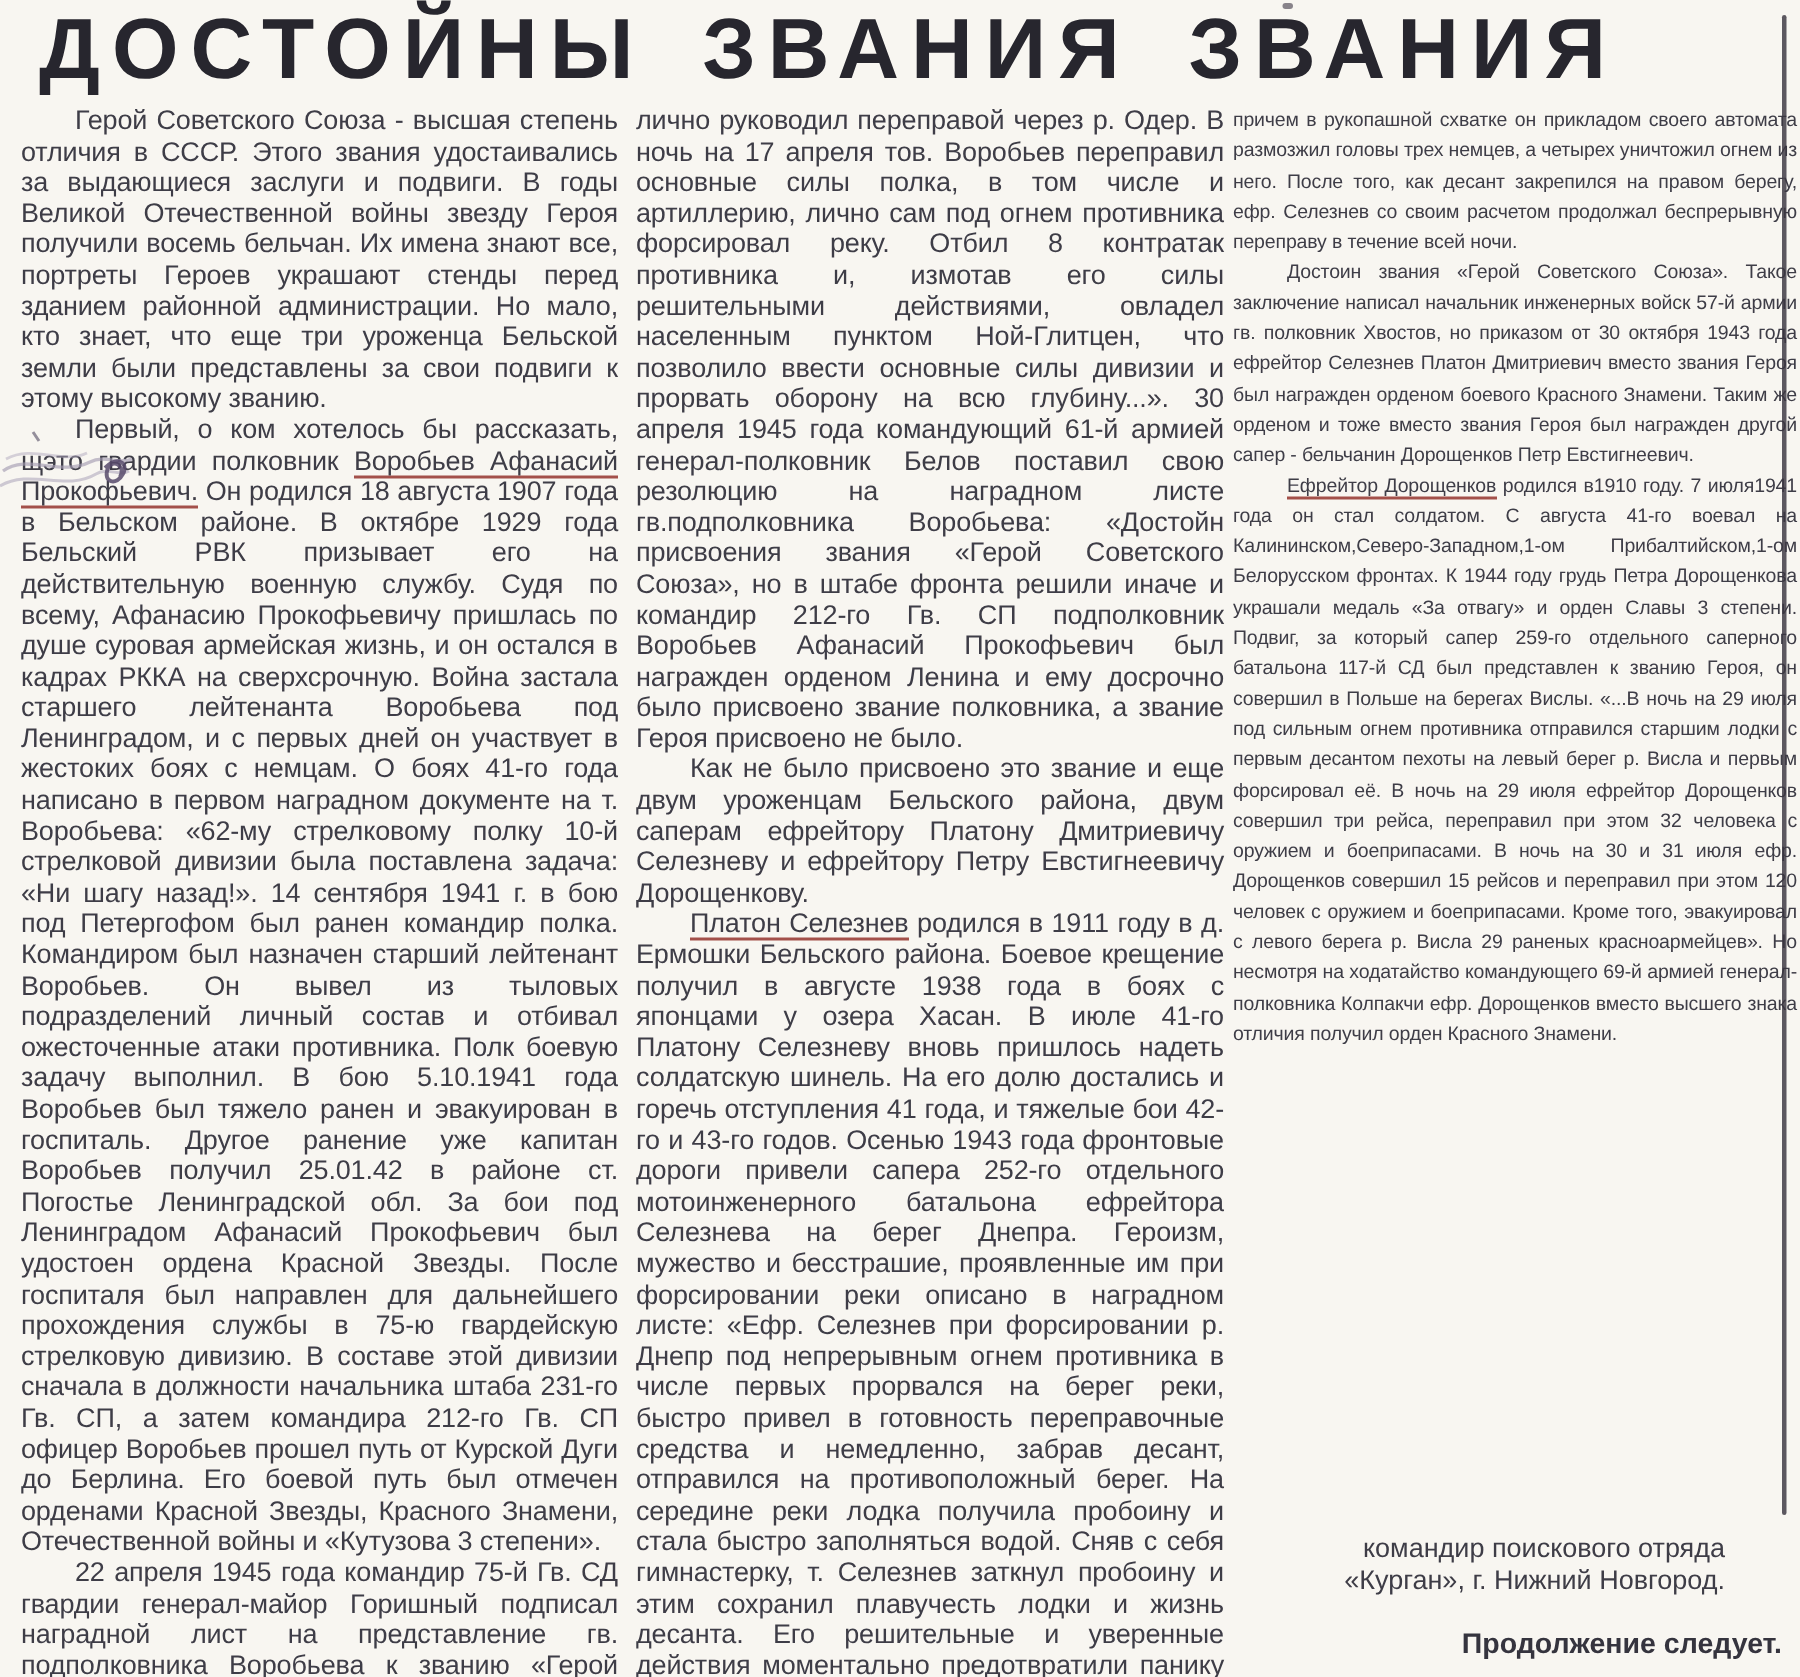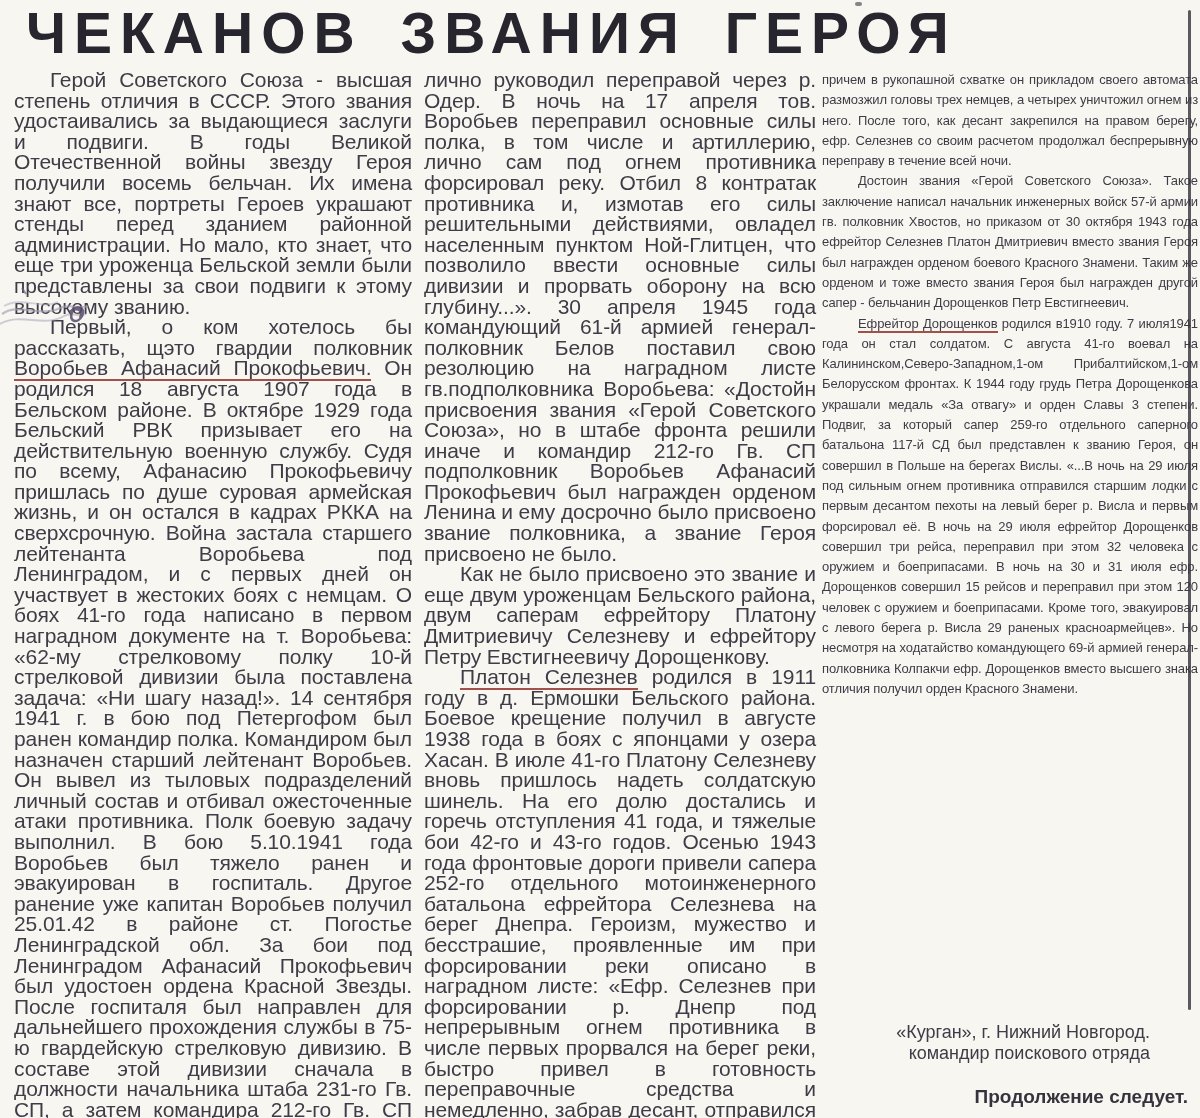--- a/index.html
+++ b/index.html
@@ -14,21 +14,21 @@
     font-size:57px;font-weight:700;color:#27262e;
     letter-spacing:8px;word-spacing:14px;white-space:nowrap;
   }
   .columns{position:absolute;top:70px;left:0;width:1200px;}
   .col{position:absolute;top:0;}
   .col1{left:14px;width:398px;}
   .col2{left:424px;width:392px;}
   .col3{left:822px;width:376px;}
   .para{
     margin:0;text-align:justify;text-justify:inter-word;
-    font-size:21px;line-height:20.6px;letter-spacing:-0.1px;
+    font-size:18px;line-height:20.6px;letter-spacing:-0.1px;
     hyphens:auto;-webkit-hyphens:auto;
   }
   .col3 .para{font-size:13px;line-height:20.3px;}
   .para.indent{text-indent:36px;}
   .uline{
     border-bottom:2px solid var(--uline,#a3504a);
     padding-bottom:0px;box-decoration-break:clone;-webkit-box-decoration-break:clone;
   }
   .signature{
     position:absolute;right:50px;top:1022px;width:420px;
@@ -43,43 +43,43 @@
   .edge-line{
     position:absolute;left:1188px;top:10px;width:3px;height:1000px;
     background:#39343f;opacity:.82;border-radius:2px;
   }
   .speck{position:absolute;left:855px;top:2px;width:7px;height:4px;background:#6b6770;border-radius:2px;opacity:.8;}
   .scribble{position:absolute;left:0px;top:284px;}
 </style>
 </head>
 <body>
 
-<h1 class="page-title">ЧЕКАНОВ ЗВАНИЯ ГЕРОЯ</h1>
+<h1 class="page-title">ДОСТОЙНЫ ЗВАНИЯ ЗВАНИЯ</h1>
 
 <div class="columns" id="columns">
     <div class="col col1">
       <p class="para indent"><span>Герой Советского Союза - высшая степень отличия в СССР. Этого звания удостаивались за выдающиеся заслуги и подвиги. В годы Великой Отечественной войны звезду Героя получили восемь бельчан. Их имена знают все, портреты Героев украшают стенды перед зданием районной администрации. Но мало, кто знает, что еще три уроженца Бельской земли были представлены за свои подвиги к этому высокому званию.</span></p>
       <p class="para indent"><span>Первый, о ком хотелось бы рассказать, щэто гвардии полковник </span><span class="uline">Воробьев Афанасий Прокофьевич.</span><span> Он родился 18 августа 1907 года в Бельском районе. В октябре 1929 года Бельский РВК призывает его на действительную военную службу. Судя по всему, Афанасию Прокофьевичу пришлась по душе суровая армейская жизнь, и он остался в кадрах РККА на сверхсрочную. Война застала старшего лейтенанта Воробьева под Ленинградом, и с первых дней он участвует в жестоких боях с немцам. О боях 41-го года написано в первом наградном документе на т. Воробьева: «62-му стрелковому полку 10-й стрелковой дивизии была поставлена задача: «Ни шагу назад!». 14 сентября 1941 г. в бою под Петергофом был ранен командир полка. Командиром был назначен старший лейтенант Воробьев. Он вывел из тыловых подразделений личный состав и отбивал ожесточенные атаки противника. Полк боевую задачу выполнил. В бою 5.10.1941 года Воробьев был тяжело ранен и эвакуирован в госпиталь. Другое ранение уже капитан Воробьев получил 25.01.42 в районе ст. Погостье Ленинградской обл. За бои под Ленинградом Афанасий Прокофьевич был удостоен ордена Красной Звезды. После госпиталя был направлен для дальнейшего прохождения службы в 75-ю гвардейскую стрелковую дивизию. В составе этой дивизии сначала в должности начальника штаба 231-го Гв. СП, а затем командира 212-го Гв. СП офицер Воробьев прошел путь от Курской Дуги до Берлина. Его боевой путь был отмечен орденами Красной Звезды, Красного Знамени, Отечественной войны и «Кутузова 3 степени».</span></p>
       <p class="para indent"><span>22 апреля 1945 года командир 75-й Гв. СД гвардии генерал-майор Горишный подписал наградной лист на представление гв. подполковника Воробьева к званию «Герой Советского Союза»: «...16 апреля</span></p>
     </div>
     <div class="col col2">
       <p class="para"><span>лично руководил переправой через р. Одер. В ночь на 17 апреля тов. Воробьев переправил основные силы полка, в том числе и артиллерию, лично сам под огнем противника форсировал реку. Отбил 8 контратак противника и, измотав его силы решительными действиями, овладел населенным пунктом Ной-Глитцен, что позволило ввести основные силы дивизии и прорвать оборону на всю глубину...». 30 апреля 1945 года командующий 61-й армией генерал-полковник Белов поставил свою резолюцию на наградном листе гв.подполковника Воробьева: «Достойн присвоения звания «Герой Советского Союза», но в штабе фронта решили иначе и командир 212-го Гв. СП подполковник Воробьев Афанасий Прокофьевич был награжден орденом Ленина и ему досрочно было присвоено звание полковника, а звание Героя присвоено не было.</span></p>
       <p class="para indent"><span>Как не было присвоено это звание и еще двум уроженцам Бельского района, двум саперам ефрейтору Платону Дмитриевичу Селезневу и ефрейтору Петру Евстигнеевичу Дорощенкову.</span></p>
       <p class="para indent"><span class="uline">Платон Селезнев</span><span> родился в 1911 году в д. Ермошки Бельского района. Боевое крещение получил в августе 1938 года в боях с японцами у озера Хасан. В июле 41-го Платону Селезневу вновь пришлось надеть солдатскую шинель. На его долю достались и горечь отступления 41 года, и тяжелые бои 42-го и 43-го годов. Осенью 1943 года фронтовые дороги привели сапера 252-го отдельного мотоинженерного батальона ефрейтора Селезнева на берег Днепра. Героизм, мужество и бесстрашие, проявленные им при форсировании реки описано в наградном листе: «Ефр. Селезнев при форсировании р. Днепр под непрерывным огнем противника в числе первых прорвался на берег реки, быстро привел в готовность переправочные средства и немедленно, забрав десант, отправился на противоположный берег. На середине реки лодка получила пробоину и стала быстро заполняться водой. Сняв с себя гимнастерку, т. Селезнев заткнул пробоину и этим сохранил плавучесть лодки и жизнь десанта. Его решительные и уверенные действия моментально предотвратили панику среди десанта. Отлично осуществив высадку десанта, т. Селезнев вместе с ним и своим расчетом отразил контратаку противника,</span></p>
     </div>
     <div class="col col3">
       <p class="para"><span>причем в рукопашной схватке он прикладом своего автомата размозжил головы трех немцев, а четырех уничтожил огнем из него. После того, как десант закрепился на правом берегу, ефр. Селезнев со своим расчетом продолжал беспрерывную переправу в течение всей ночи.</span></p>
       <p class="para indent"><span>Достоин звания «Герой Советского Союза». Такое заключение написал начальник инженерных войск 57-й армии гв. полковник Хвостов, но приказом от 30 октября 1943 года ефрейтор Селезнев Платон Дмитриевич вместо звания Героя был награжден орденом боевого Красного Знамени. Таким же орденом и тоже вместо звания Героя был награжден другой сапер - бельчанин Дорощенков Петр Евстигнеевич.</span></p>
       <p class="para indent"><span class="uline">Ефрейтор Дорощенков</span><span> родился в1910 году. 7 июля1941 года он стал солдатом. С августа 41-го воевал на Калининском,Северо-Западном,1-ом Прибалтийском,1-ом Белорусском фронтах. К 1944 году грудь Петра Дорощенкова украшали медаль «За отвагу» и орден Славы 3 степени. Подвиг, за который сапер 259-го отдельного саперного батальона 117-й СД был представлен к званию Героя, он совершил в Польше на берегах Вислы. «...В ночь на 29 июля под сильным огнем противника отправился старшим лодки с первым десантом пехоты на левый берег р. Висла и первым форсировал её. В ночь на 29 июля ефрейтор Дорощенков совершил три рейса, переправил при этом 32 человека с оружием и боеприпасами. В ночь на 30 и 31 июля ефр. Дорощенков совершил 15 рейсов и переправил при этом 120 человек с оружием и боеприпасами. Кроме того, эвакуировал с левого берега р. Висла 29 раненых красноармейцев». Но несмотря на ходатайство командующего 69-й армией генерал-полковника Колпакчи ефр. Дорощенков вместо высшего знака отличия получил орден Красного Знамени.</span></p>
     </div>
   </div>
 
 <div class="signature">
+  <div class="sig-line">командир поискового отряда</div>
   <div class="sig-line">«Курган», г. Нижний Новгород.</div>
-  <div class="sig-line">командир поискового отряда</div>
 </div>
 
 <div class="continuation">Продолжение следует.</div>
 
 <div class="edge-line"></div>
 <div class="speck"></div>
 
 <svg class="scribble" width="96" height="58" viewBox="0 0 96 58">
   <path d="M2 30 C 18 18, 40 34, 60 24 C 70 19, 80 26, 88 22" fill="none" stroke="#a49cb2" stroke-width="2.2" opacity="0.65"></path>
   <path d="M0 40 C 20 28, 44 44, 64 32 C 72 27, 80 34, 86 30" fill="none" stroke="#aaa2b8" stroke-width="2" opacity="0.55"></path>

